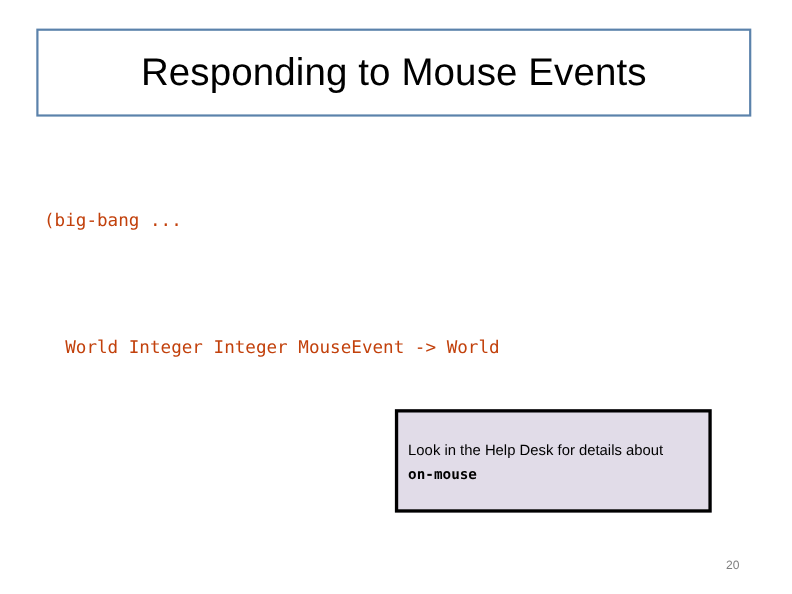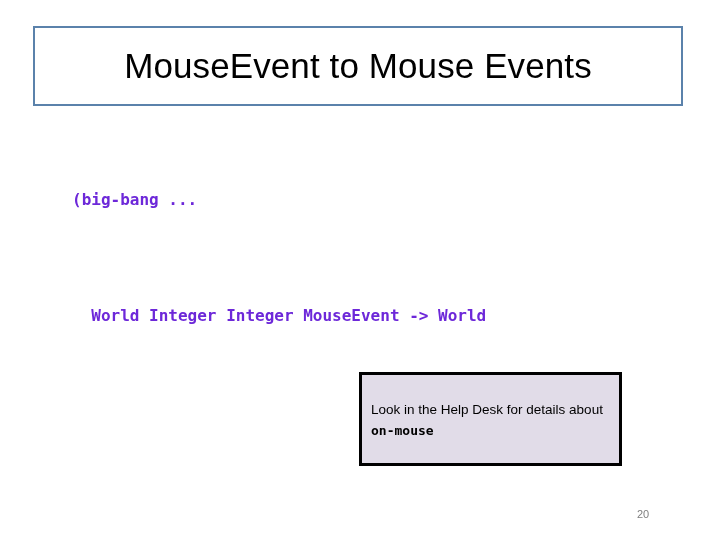--- a/index.html
+++ b/index.html
@@ -48,45 +48,44 @@
     letter-spacing: 0.1px;
     white-space: nowrap;
     text-align: center;
   }
 
   
   .code-block {
     position: absolute;
     font-family: "DejaVu Sans Mono", "Liberation Mono", monospace;
     font-size: 16px;
-    font-weight: bold;
-    color: #6d28d9;
+    font-weight: normal;
+    color: #c2410c;
     line-height: 28px;
     white-space: pre;
-    margin-left: 32px;
   }
   #code-block-1 {
     left: 40px;
     top: 130px;
   }
   #code-block-2 {
     left: 40px;
     top: 246px;
   }
   .code-line {
     white-space: pre;
     display: block;
   }
 
   
   #callout-box {
     position: absolute;
     left: 359px;
     top: 372px;
-    width: 263px;
+    width: 288px;
     height: 94px;
     box-sizing: border-box;
     border: 3px solid #000000;
     background: #E1DCE8;
   }
   #callout-text {
     position: absolute;
     left: 9px;
     top: 24px;
     width: 244px;
@@ -98,36 +97,36 @@
   }
   .callout-mono {
     font-family: "DejaVu Sans Mono", "Liberation Mono", monospace;
     font-weight: bold;
     font-size: 13px;
   }
 
   
   #page-number {
     position: absolute;
-    left: 628px;
+    left: 660px;
     top: 508px;
     width: 30px;
-    text-align: center;
+    text-align: left;
     font-family: "Liberation Sans", sans-serif;
     font-size: 11px;
     color: #7F7F7F;
   }
 </style>
 </head>
 <body>
 
 <div id="slide">
 
   <div id="title-box">
-    <div id="title-text">MouseEvent to Mouse Events</div>
+    <div id="title-text">Responding to Mouse Events</div>
   </div>
 
   <div id="code-block-1" class="code-block">
     <span class="code-line">(big-bang ...</span>
   </div>
 
   <div id="code-block-2" class="code-block">
     <span class="code-line">  World Integer Integer MouseEvent -&gt; World</span>
   </div>
 

